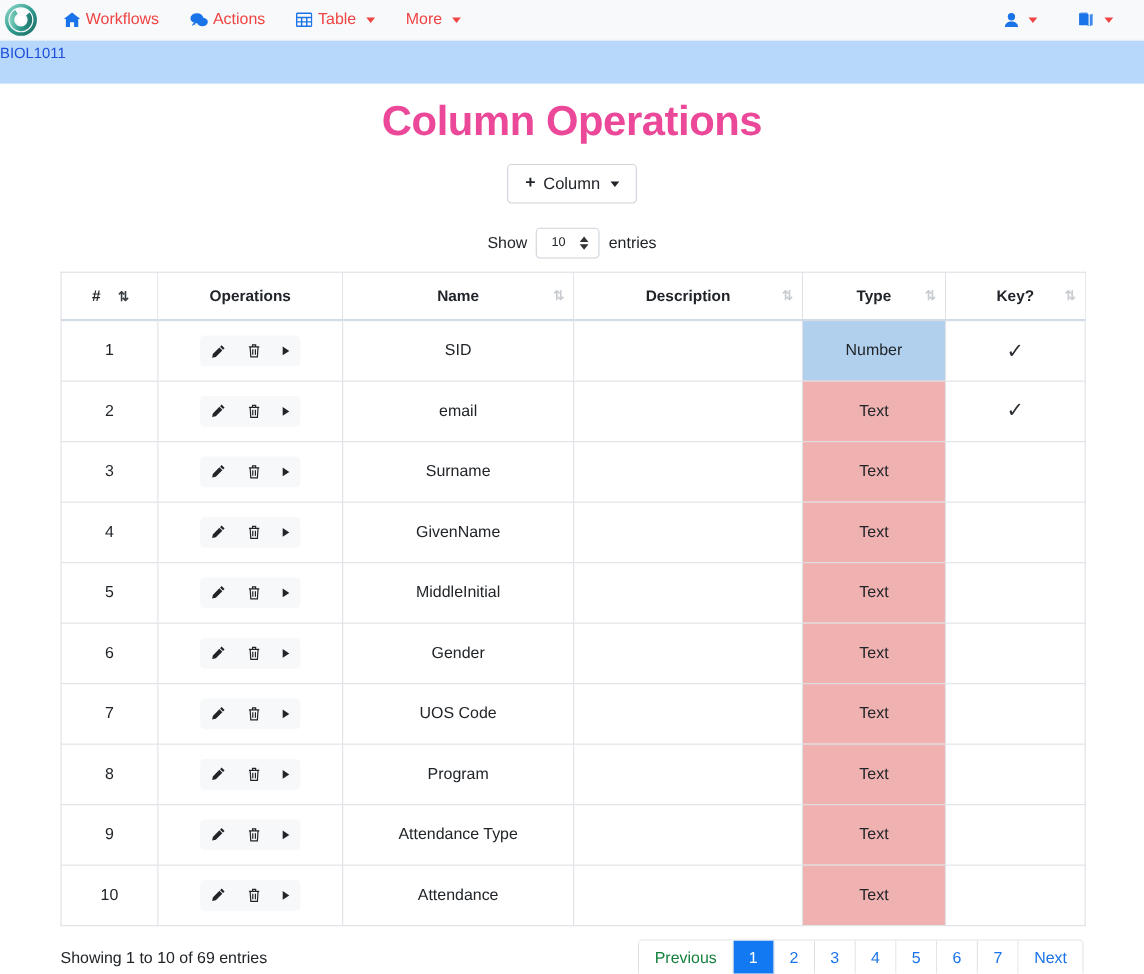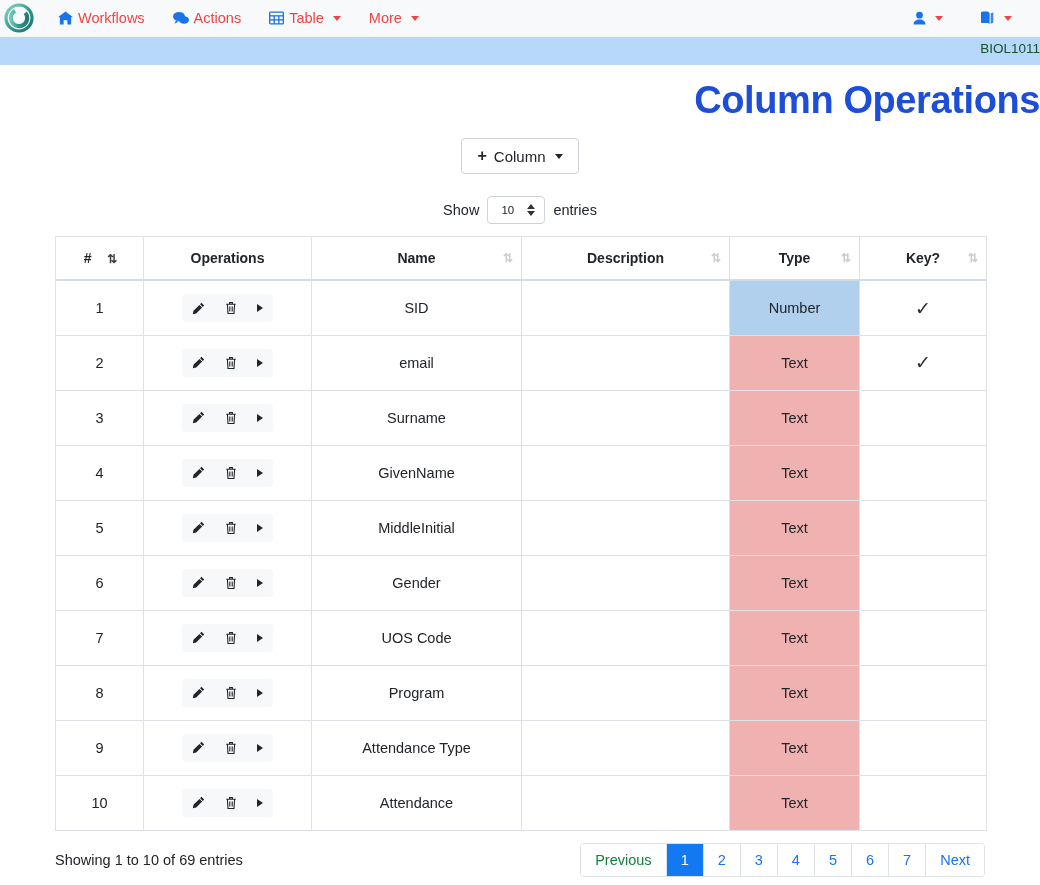--- a/index.html
+++ b/index.html
@@ -48,35 +48,35 @@
   }
   .nav-right {
     margin-left: auto;
     display: flex; align-items: center; gap: 4px;
   }
   .nav-right .nav-link { padding: 6px 16px; }
 
   
   .course-banner {
     background: #b8d8fb;
-    color: #14532d;
-    text-align: right;
+    color: #1d4ed8;
+    text-align: left;
     font-size: 13.5px;
     padding: 4px 0 5px;
-    height: 28px;
+    height: 39px;
   }
 
   
   .page-title {
-    text-align: right;
+    text-align: center;
     font-size: 38px;
     font-weight: bold;
     letter-spacing: -0.4px;
     margin: 14px 0 0;
-    color: #1d4ed8;
+    color: #ec4899;
   }
   .add-col-wrap { text-align: center; margin-top: 16px; }
   .btn-add-column {
     display: inline-flex; align-items: center; gap: 7px;
     background: #ffffff;
     border: 1px solid #ced4da;
     border-radius: 4px;
     padding: 8px 15px;
     font-size: 15px;
     color: #212529;

